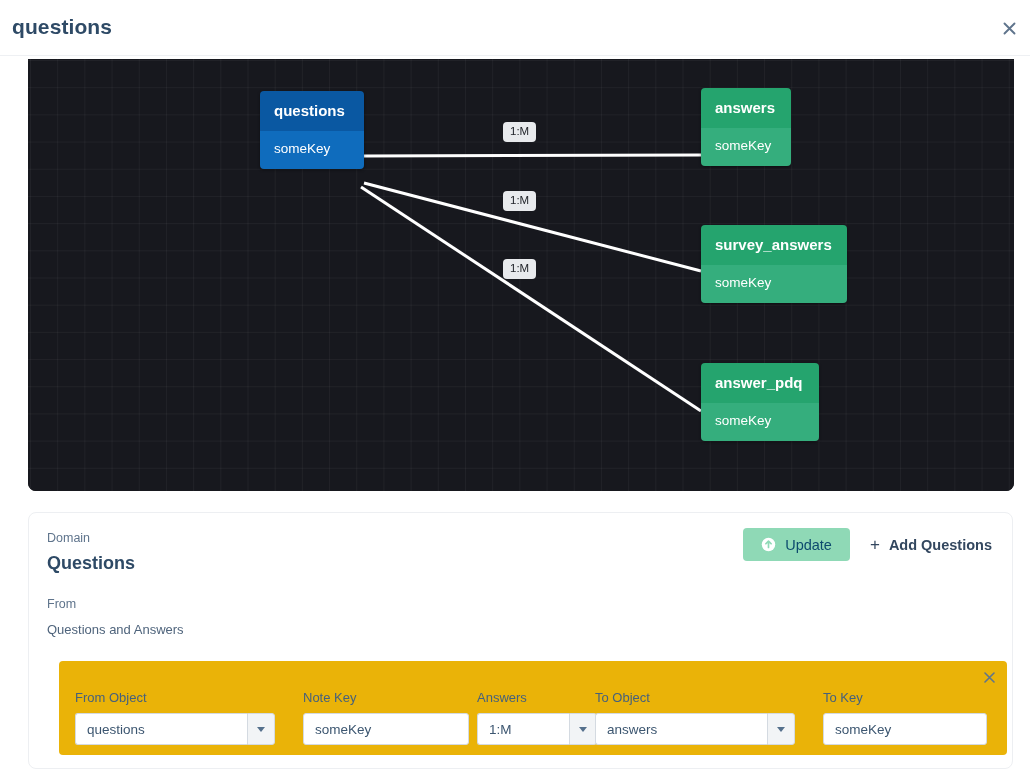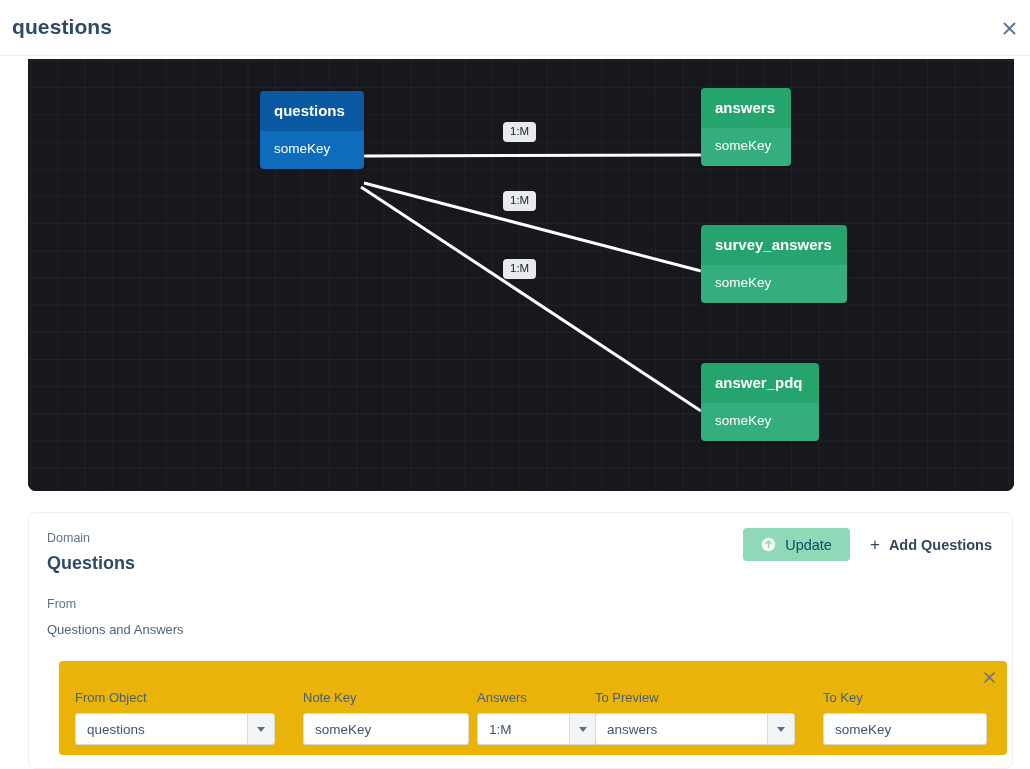--- a/index.html
+++ b/index.html
@@ -255,21 +255,21 @@
         <span class="field-label">Answers</span>
         <div class="select-box">
           <div class="select-face" style="flex:1;">1:M</div>
           <div class="select-btn">
               <span class="caret"></span>
             </div>
         </div>
       </div>
 
       <div class="field f-toobj">
-        <span class="field-label">To Preview</span>
+        <span class="field-label">To Object</span>
         <div class="select-box">
           <div class="select-face" style="flex:1;">answers</div>
           <div class="select-btn">
               <span class="caret"></span>
             </div>
         </div>
       </div>
 
       <div class="field f-tokey">
         <span class="field-label">To Key</span>

